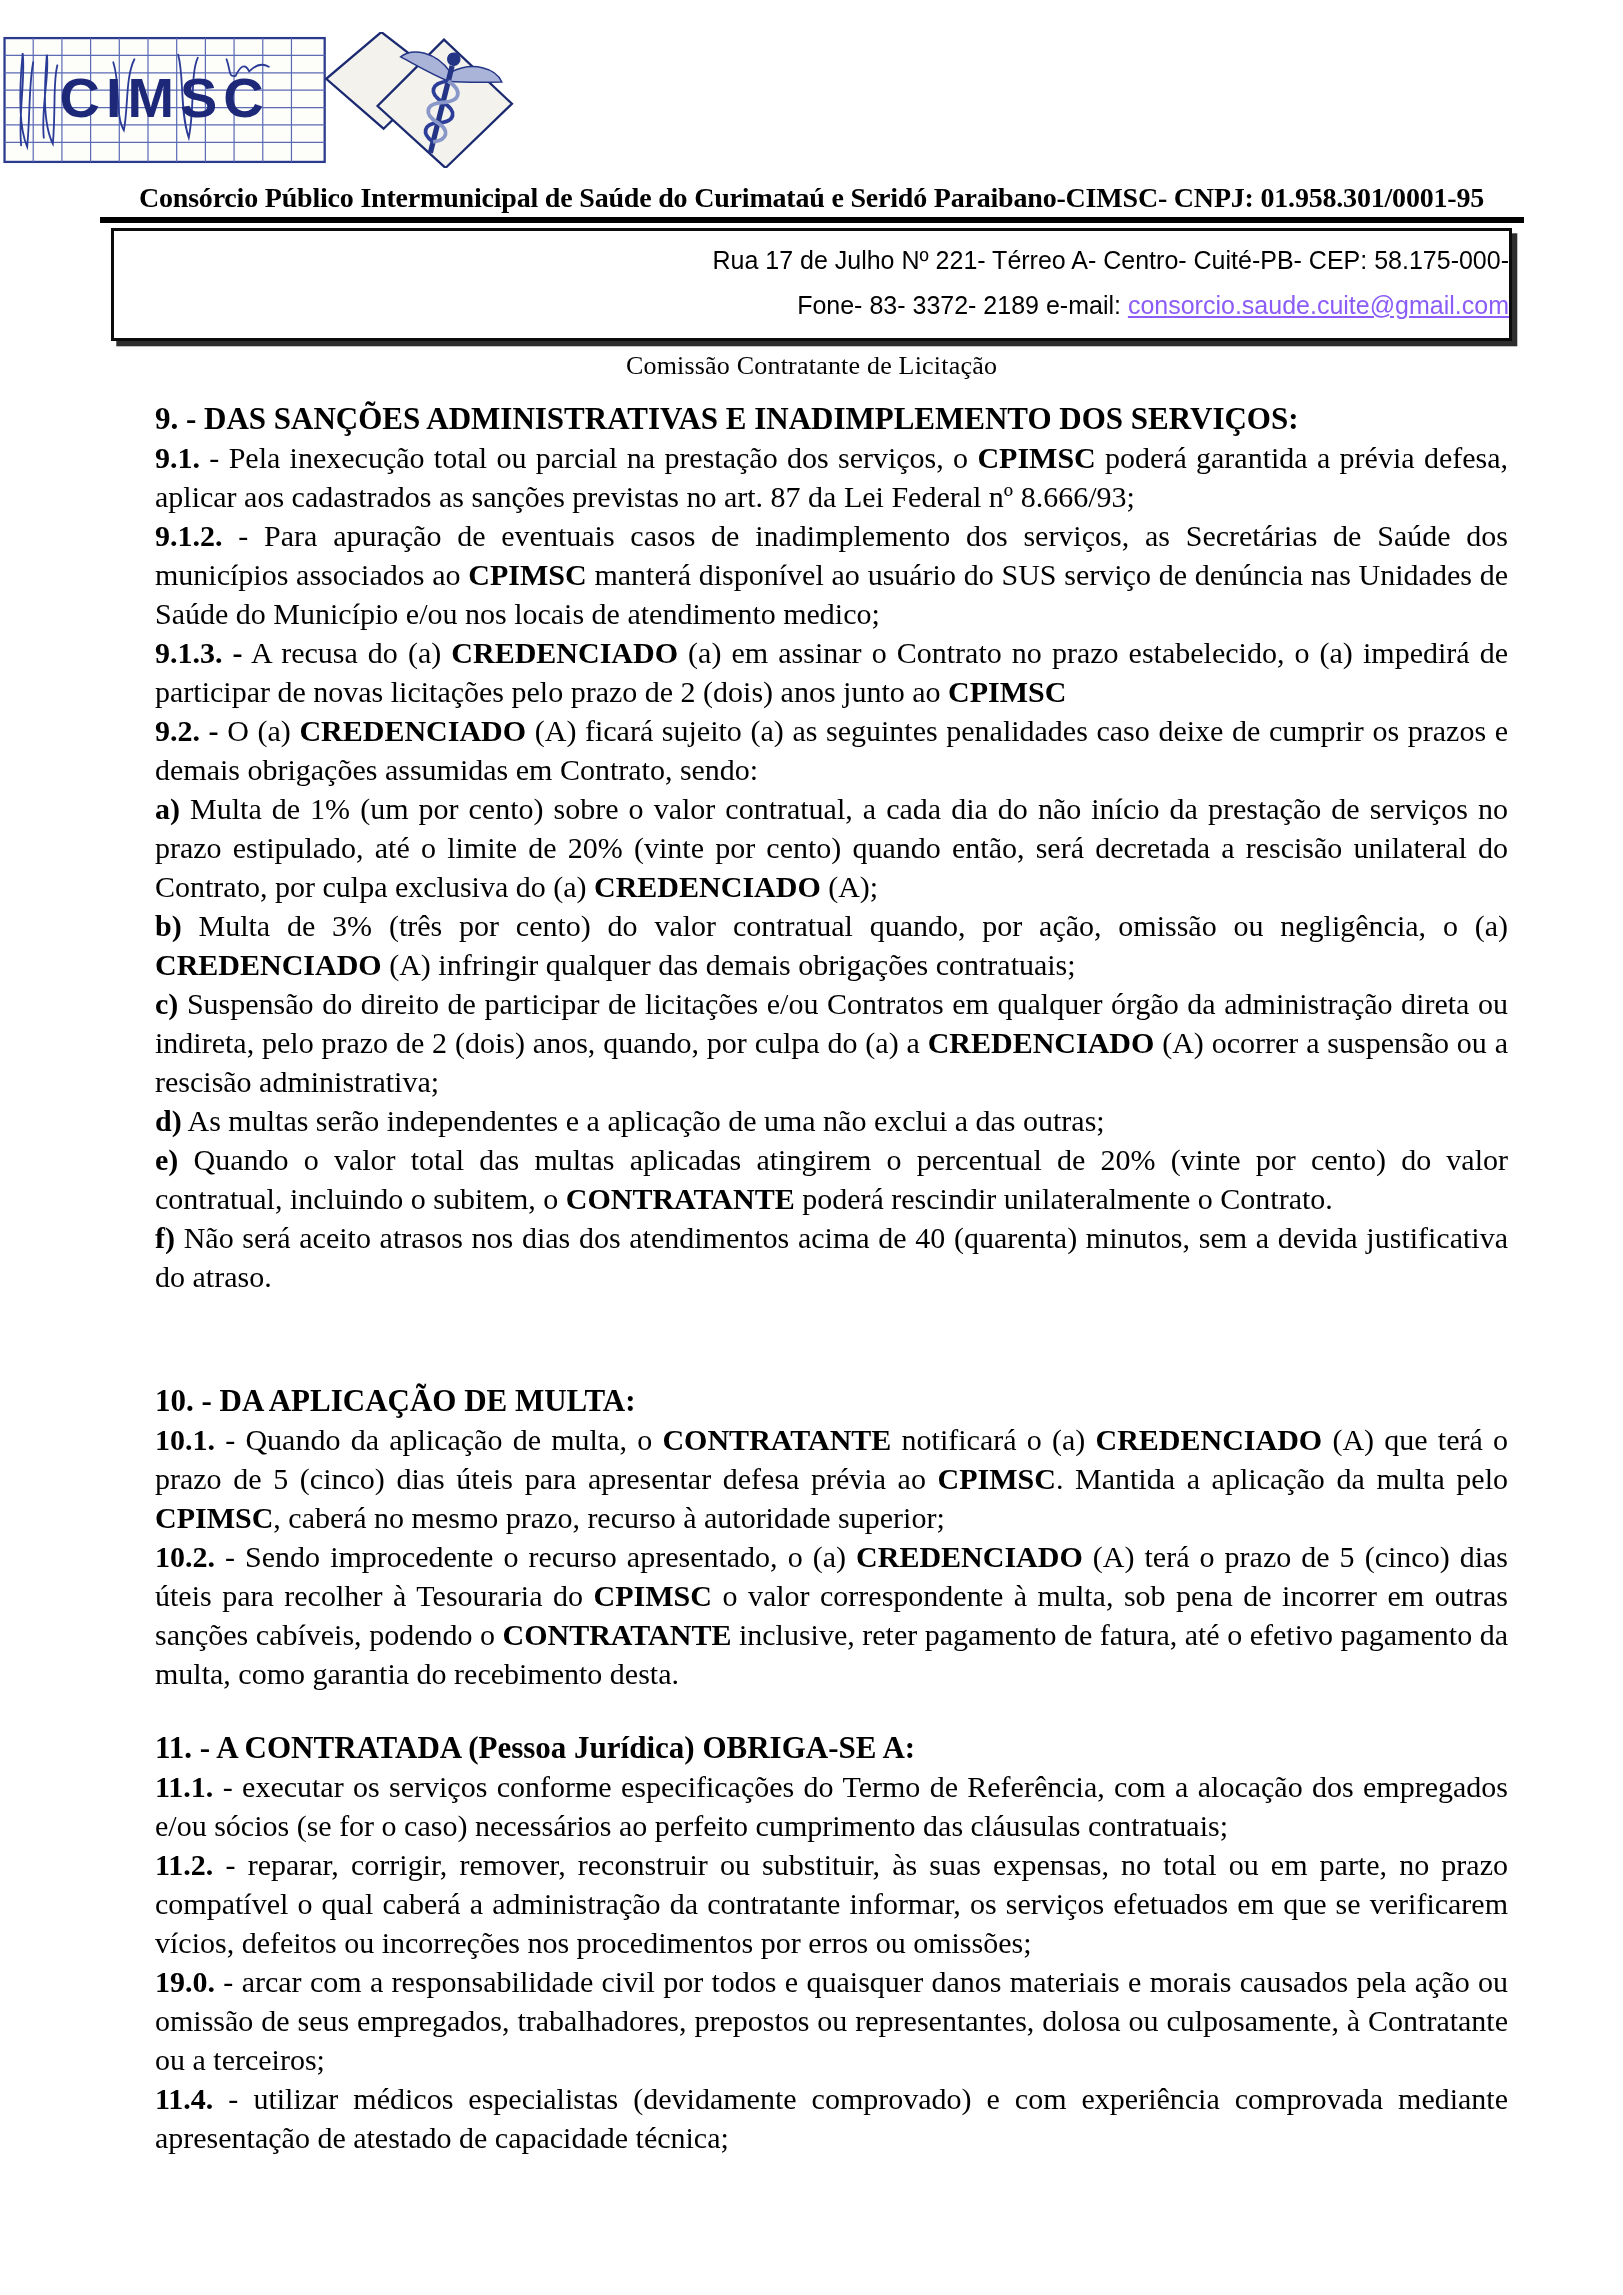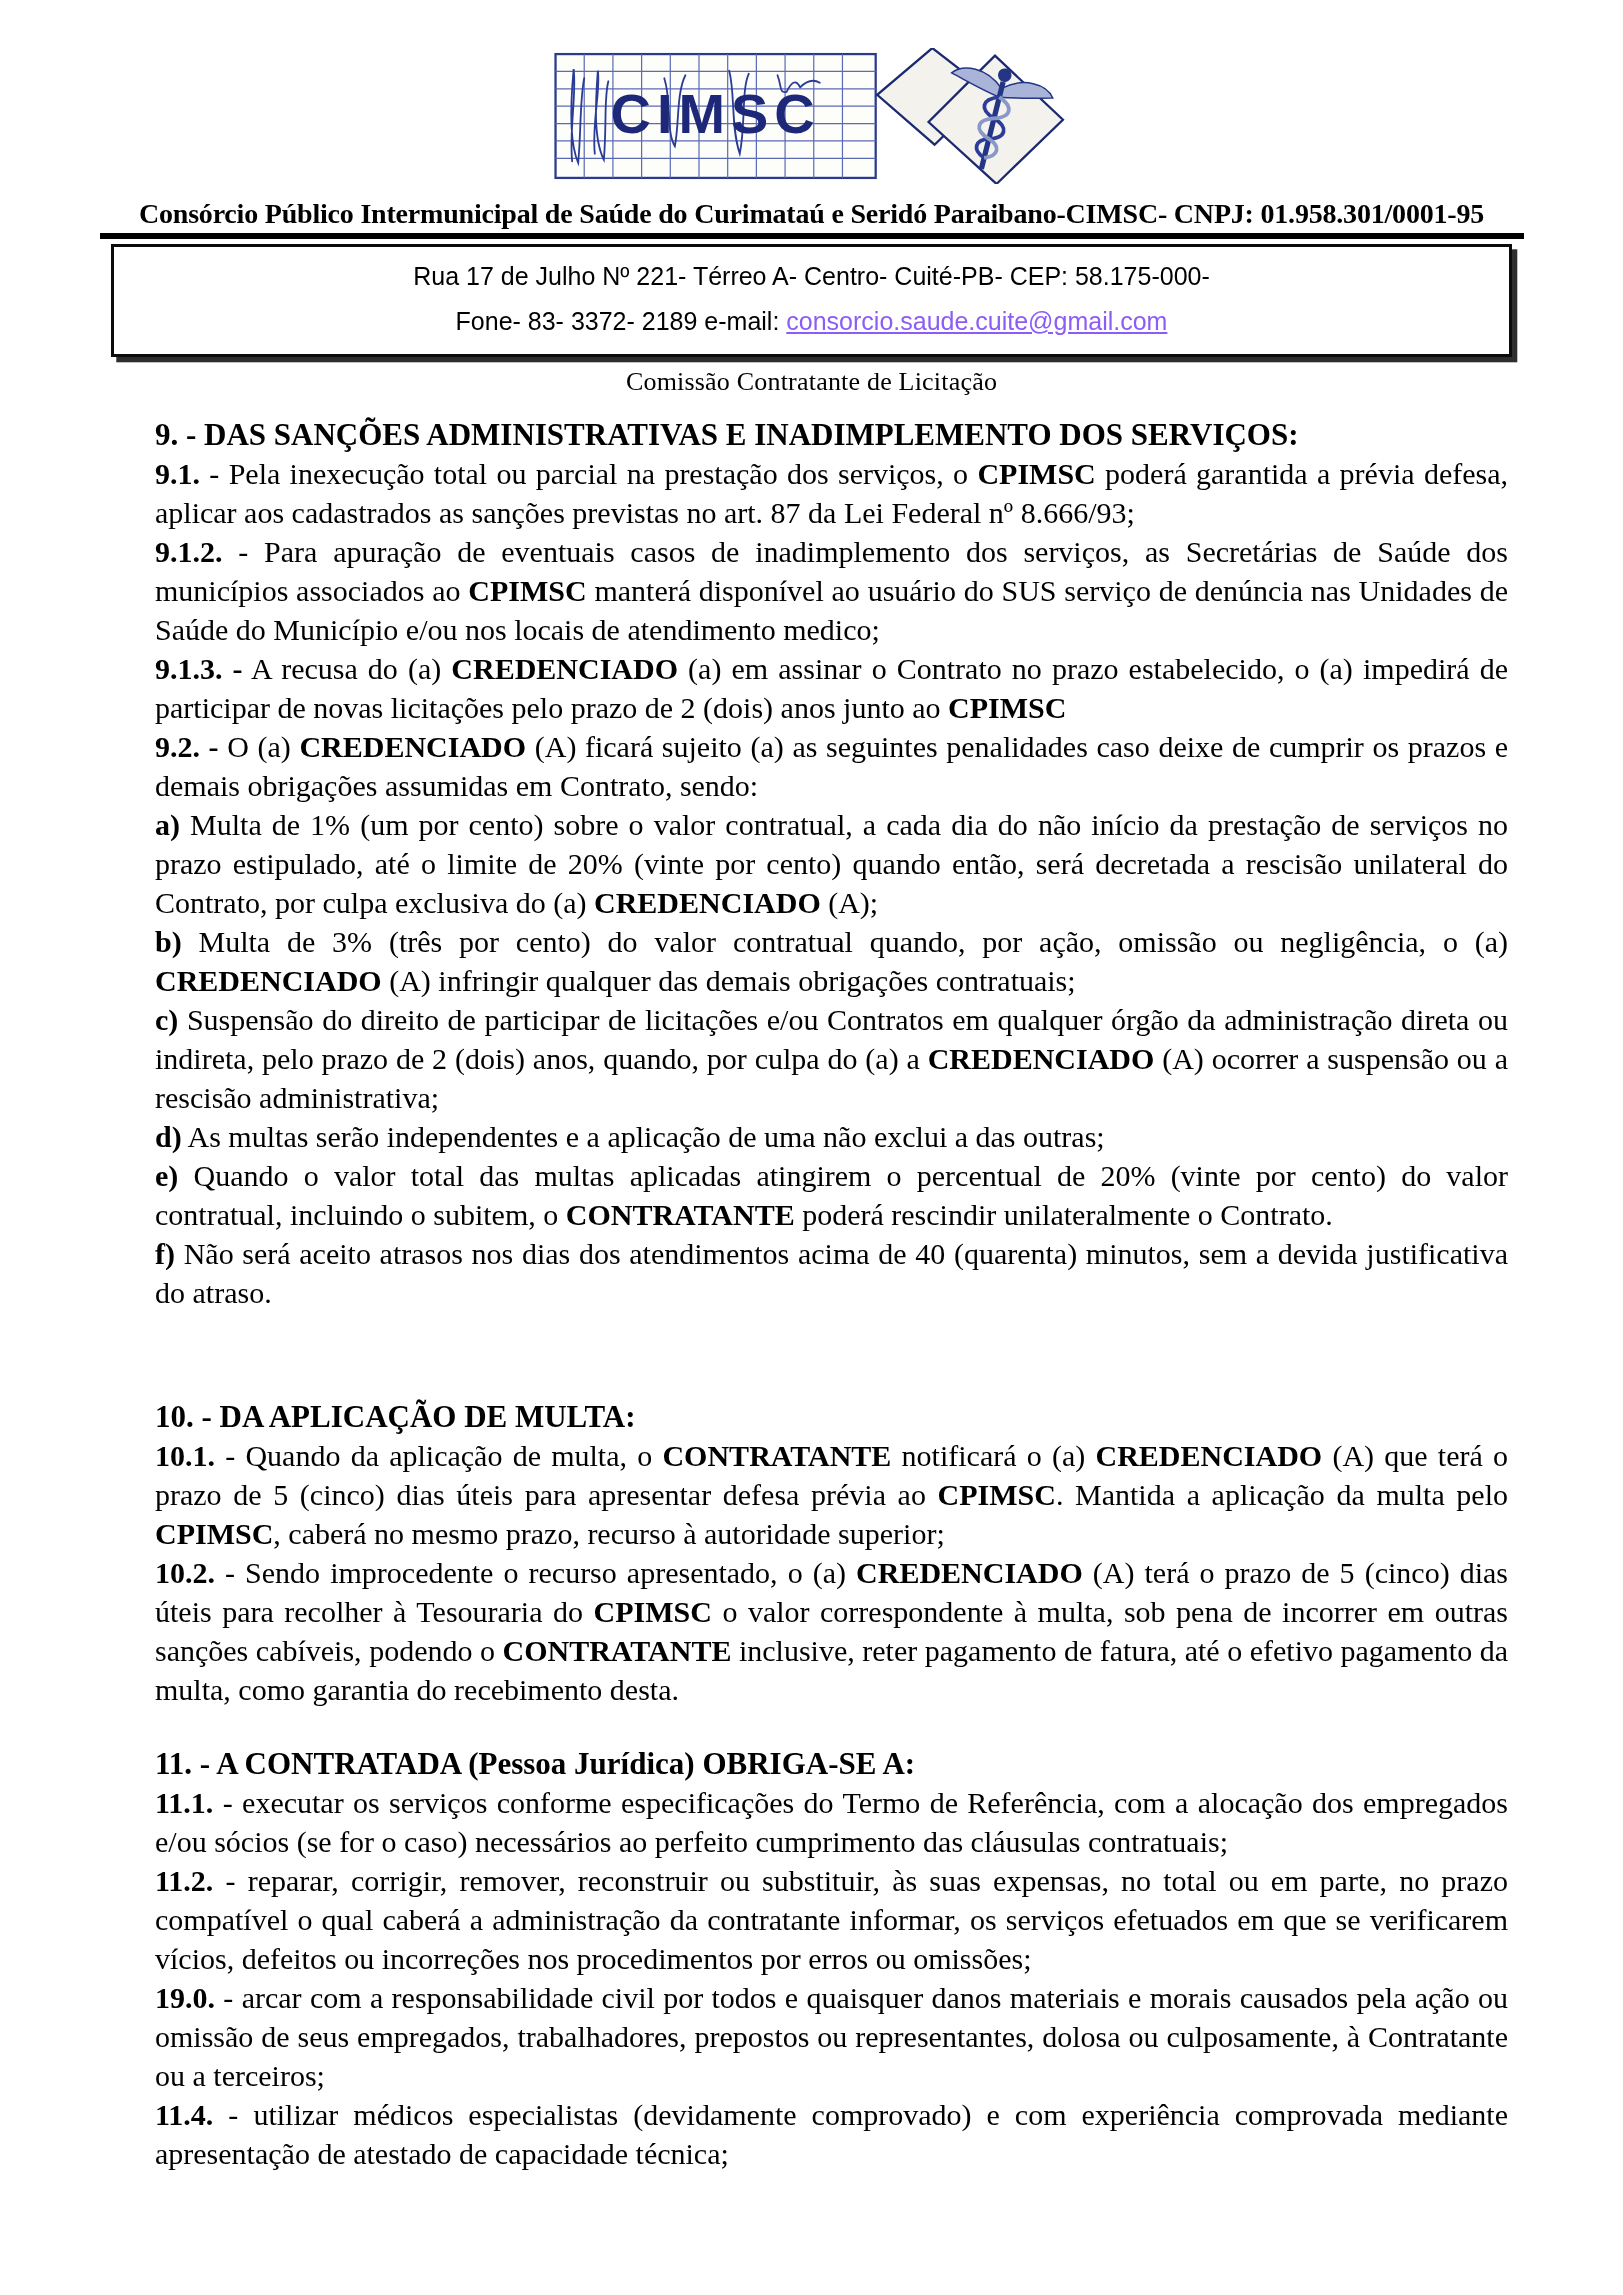--- a/index.html
+++ b/index.html
@@ -6,21 +6,21 @@
   .page {
     position:relative;
     width:1623px; height:2295px;
     margin:0 auto;
     background:#ffffff;
     font-family:"Liberation Serif", serif;
     color:#000;
     overflow:hidden;
   }
   
-  .logo-wrap { padding-top:48px; display:flex; justify-content:center; }
+  .logo-wrap { padding-top:32px; display:flex; }
   
   .title-wrap {
     width:1424px; margin:13px auto 0;
     border-bottom:6px solid #000;
     padding-bottom:3px;
     text-align:center;
   }
   .title-text {
     font-weight:bold; font-size:28px; line-height:33px;
     letter-spacing:-0.2px; white-space:nowrap;
@@ -28,21 +28,21 @@
   
   .info-box {
     width:1395px; margin:5.3px auto 0;
     border:3px solid #0b0b0b;
     box-shadow:5.3px 5.3px 0 #2e2e2e;
     padding:10.6px 0 15px;
     text-align:center;
     font-family:"Liberation Sans", sans-serif;
     font-size:25px; line-height:30px;
   }
-  .info-line { margin:0; padding:3px 0; }
+  .info-line { margin:0; padding:3px 0;text-align:right; }
   .info-line.phone { margin-top:9px; }
   a.email-link { color:#8b5cf6; text-decoration:underline; cursor:pointer; }
   
   .commission {
     text-align:center; font-size:26px; line-height:30px;
     margin-top:10.6px; letter-spacing:0.2px;
   }
   
   .doc-body {
     margin:18px 115px 0 155px;

